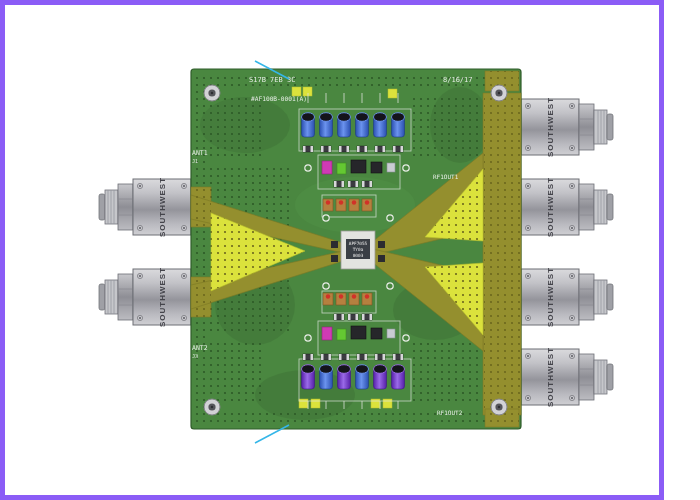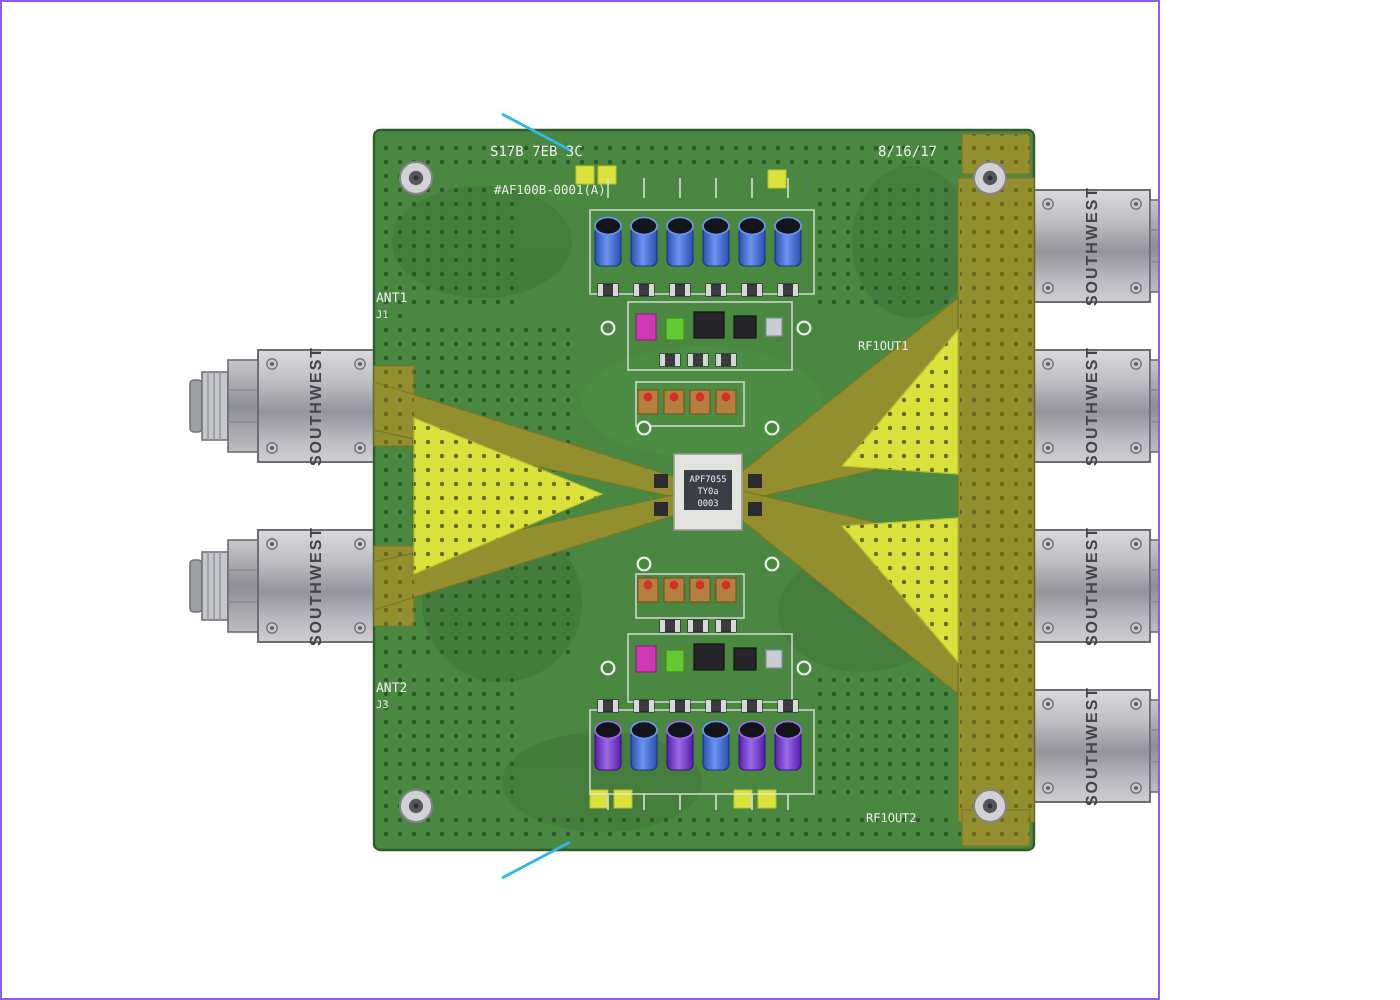--- a/index.html
+++ b/index.html
@@ -1,18 +1,18 @@
 <!DOCTYPE html>
 <html><head>
 <meta charset="utf-8">
 <style>
   html,body{margin:0;padding:0;background:#ffffff;}
   .stage{
-    width:580px;height:500px;position:relative;background:#ffffff;
-    border:1px solid #8b5cf6;box-sizing:border-box;overflow:hidden;
+    width:664px;height:500px;position:relative;background:#ffffff;
+    border:5px solid #8b5cf6;box-sizing:border-box;overflow:hidden;
     font-family:"Liberation Sans",sans-serif;
   }
   svg{display:block;}
   text{user-select:none;}
   .silk{font-family:"DejaVu Sans Mono",monospace;fill:#e7eee6;}
   .brand{font-family:"Liberation Sans",sans-serif;font-weight:bold;fill:#44444b;letter-spacing:1px;}
   .chiptxt{font-family:"DejaVu Sans Mono",monospace;fill:#e8e8e8;}
 </style>
 </head>
 <body>

